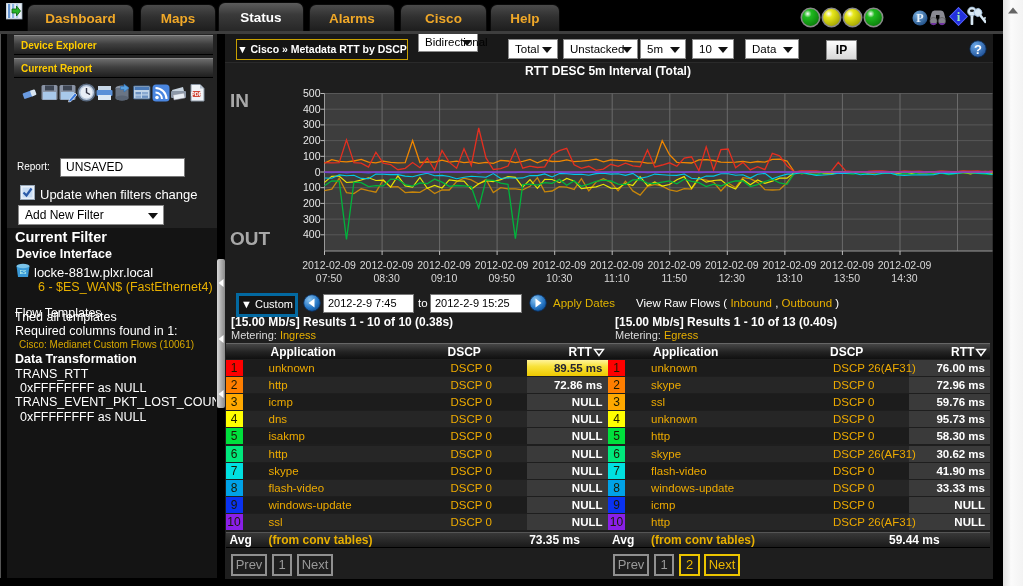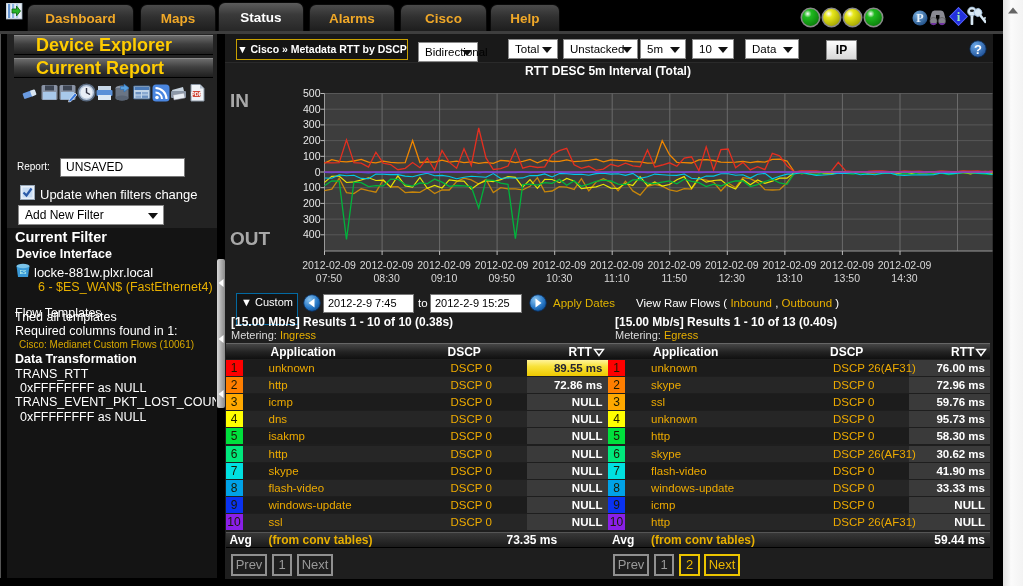--- a/index.html
+++ b/index.html
@@ -1,18 +1,18 @@
 <!DOCTYPE html>
 <html><head><meta charset="utf-8"><style>
 *{margin:0;padding:0;box-sizing:border-box}
 body{width:1023px;height:586px;background:#000;font-family:"Liberation Sans",sans-serif;overflow:hidden;position:relative}
 .abs{position:absolute}
 .tab{position:absolute;top:4px;height:28px;background:linear-gradient(#4a4a4a,#303030 45%,#1c1c1c);border-radius:7px 7px 0 0;color:#f0a828;font-weight:bold;font-size:13.5px;text-align:center;line-height:27px;border:1px solid #0a0a0a;border-bottom:none}
 .tab.on{top:2px;height:30px;background:linear-gradient(#5c5c5c,#3a3a3a 40%,#262626);color:#fff;line-height:29px}
-.shead{position:absolute;left:14px;width:199px;height:20px;background:linear-gradient(#6c6c6c,#3f3f3f 45%,#1f1f1f);border-top:1px solid #8a8a8a;border-bottom:1px solid #000;color:#fc0;font-weight:bold;font-size:18px;line-height:19px;padding-left:22px}
+.shead{position:absolute;left:14px;width:199px;height:20px;background:linear-gradient(#6c6c6c,#3f3f3f 45%,#1f1f1f);border-top:1px solid #8a8a8a;border-bottom:1px solid #000;color:#fc0;font-weight:bold;font-size:10px;line-height:19px;padding-left:7px}
 .sel{position:absolute;height:20px;background:#fff;border:1px solid #8a8a8a;color:#000;font-size:11.5px;line-height:18px;padding-left:6px}
 .sel:after{content:"";position:absolute;right:5px;top:7px;border-left:5px solid transparent;border-right:5px solid transparent;border-top:6px solid #111}
 .wt{color:#fff}
 .yl{color:#e8b000}
 .pbtn{position:absolute;top:554px;height:22px;border:2px solid #909090;color:#999;background:#1f1f1f;font-size:13px;text-align:center;line-height:18px}
 .pbtn.y{border-color:#ecc500;color:#ecb800}
 .rnum{position:absolute;width:17px;height:16px;color:#1a1a00;font-size:12px;line-height:16px;text-align:center}
 .rapp{position:absolute;font-size:11.5px;color:#edaa00;z-index:2;white-space:nowrap}
 .rrtt{position:absolute;width:81px;height:16px;background:#3a3a3a;color:#fff;font-weight:bold;font-size:11.5px;line-height:16px;text-align:right;padding-right:5px}
 </style></head><body>
@@ -201,41 +201,41 @@
   </svg>
 <svg class="abs" style="left:217px;top:334px" width="8" height="10">
     <path d="M6.5 1 L1.5 5 L6.5 9 Z" fill="#fff"></path>
   </svg>
 <svg class="abs" style="left:217px;top:389px" width="8" height="10">
     <path d="M6.5 1 L1.5 5 L6.5 9 Z" fill="#fff"></path>
   </svg>
 <div class="abs" style="left:225px;top:32px;width:768px;height:547px;background:#1e1e1e"></div>
 <div class="abs" style="left:225px;top:32px;width:768px;height:31px;background:#191919;border-bottom:1px solid #2a2a2a"></div>
 <div class="abs" style="left:236px;top:39px;width:172px;height:21px;background:#141414;border:1px solid #c8a000;color:#fff;font-size:10.5px;font-weight:bold;line-height:19px;text-align:center;white-space:nowrap;overflow:hidden">▼ Cisco » Metadata RTT by DSCP</div>
-<div class="sel" style="left:418px;top:42px;width:60px">Bidirectional</div>
+<div class="sel" style="left:418px;top:32px;width:60px">Bidirectional</div>
 <div class="sel" style="left:508px;top:39px;width:50px">Total</div>
 <div class="sel" style="left:563px;top:39px;width:75px">Unstacked</div>
 <div class="sel" style="left:640px;top:39px;width:46px">5m</div>
 <div class="sel" style="left:692px;top:39px;width:42px">10</div>
 <div class="sel" style="left:745px;top:39px;width:54px">Data</div>
 <div class="abs" style="left:826px;top:40px;width:31px;height:20px;background:linear-gradient(#fdfdfd,#d8d8d8);border:1px solid #888;color:#000;font-size:12px;font-weight:bold;text-align:center;line-height:18px">IP</div>
 <svg class="abs" style="left:969px;top:40px" width="18" height="18">
     <defs>
       <radialGradient id="hq" cx="35%" cy="30%" r="80%">
         <stop offset="0%" stop-color="#6aa8e8"></stop>
         <stop offset="100%" stop-color="#1a4a90"></stop>
       </radialGradient>
     </defs>
     <circle cx="9" cy="9" r="8.2" fill="url(#hq)" stroke="#0a2a50" stroke-width="0.8"></circle>
     <text x="9" y="13.5" text-anchor="middle" font-size="13" font-weight="bold" fill="#fff" font-family="Liberation Sans,sans-serif">?</text>
   </svg>
 <div class="abs wt" style="left:325px;top:64px;width:566px;text-align:center;font-size:12px;font-weight:bold">RTT DESC 5m Interval (Total)</div>
 <div class="abs" style="left:230px;top:90px;font-size:19px;font-weight:bold;color:#a8a8a8">IN</div>
 <div class="abs" style="left:230px;top:228px;font-size:19px;font-weight:bold;color:#a8a8a8">OUT</div>
-<div class="abs" style="left:236px;top:293px;width:62px;height:32px;background:#141414;border:1px solid #0369a1;color:#fff;font-size:11px;line-height:17px;text-align:center">▼ Custom</div>
+<div class="abs" style="left:236px;top:293px;width:62px;height:24px;background:#141414;border:3px solid #0369a1;color:#fff;font-size:11px;line-height:17px;text-align:center">▼ Custom</div>
 <svg class="abs" style="left:303px;top:294px" width="18" height="18">
     <defs>
       <radialGradient id="bc312" cx="35%" cy="30%" r="80%">
         <stop offset="0%" stop-color="#8ac4f0"></stop>
         <stop offset="60%" stop-color="#2a7ac8"></stop>
         <stop offset="100%" stop-color="#0a4a90"></stop>
       </radialGradient>
     </defs>
     <circle cx="9" cy="9" r="8.3" fill="url(#bc312)" stroke="#0a3060" stroke-width="0.8"></circle>
     <path d="M11.5 4.5 L5.5 9 L11.5 13.5 Z" fill="#fff"></path>
@@ -313,21 +313,21 @@
 <div class="rapp" style="left:450.5px;top:499.1px">DSCP 0</div>
 <div class="rrtt" style="left:526.5px;top:497.1px">NULL</div>
 <div class="abs" style="left:225.5px;top:514.3px;width:382px;height:16px;background:#262626"></div>
 <div class="rnum" style="left:225.5px;top:514.3px;background:#8a1fe8">10</div>
 <div class="rapp" style="left:268.5px;top:516.3px">ssl</div>
 <div class="rapp" style="left:450.5px;top:516.3px">DSCP 0</div>
 <div class="rrtt" style="left:526.5px;top:514.3px">NULL</div>
 <div class="abs" style="left:225.5px;top:531.5px;width:382px;height:16px;background:linear-gradient(#383838,#1a1a1a);border-top:1px solid #555;border-bottom:1px solid #000"></div>
 <div class="abs wt" style="left:229.5px;top:532.5px;font-size:12px;font-weight:bold">Avg</div>
 <div class="abs" style="left:268.5px;top:532.5px;font-size:12px;font-weight:bold;color:#e8b000">(from conv tables)</div>
-<div class="abs wt" style="left:506.5px;top:532.5px;width:96px;text-align:left;font-size:12px;font-weight:bold">73.35 ms</div>
+<div class="abs wt" style="left:506.5px;top:532.5px;width:96px;text-align:center;font-size:12px;font-weight:bold">73.35 ms</div>
 <div class="abs" style="left:608px;top:343px;width:382px;height:16px;background:linear-gradient(#464646,#222 55%,#101010);border-top:1px solid #666"></div>
 <div class="abs wt" style="left:653px;top:345px;font-size:12px;font-weight:bold">Application</div>
 <div class="abs wt" style="left:830px;top:345px;font-size:12px;font-weight:bold">DSCP</div>
 <div class="abs wt" style="left:951px;top:345px;font-size:12px;font-weight:bold">RTT</div>
 <svg class="abs" style="left:975px;top:348px" width="12" height="9">
     <path d="M1.5 1.5 L10.5 1.5 L6 7.5 Z" fill="none" stroke="#fff" stroke-width="1.4"></path>
   </svg>
 <div class="abs" style="left:608px;top:359.5px;width:382px;height:16px;background:#1c1c1c"></div>
 <div class="rnum" style="left:608px;top:359.5px;background:#ff0000">1</div>
 <div class="rapp" style="left:651px;top:361.5px">unknown</div>
@@ -374,21 +374,21 @@
 <div class="rapp" style="left:833px;top:499.1px">DSCP 0</div>
 <div class="rrtt" style="left:909px;top:497.1px">NULL</div>
 <div class="abs" style="left:608px;top:514.3px;width:382px;height:16px;background:#262626"></div>
 <div class="rnum" style="left:608px;top:514.3px;background:#8a1fe8">10</div>
 <div class="rapp" style="left:651px;top:516.3px">http</div>
 <div class="rapp" style="left:833px;top:516.3px">DSCP 26(AF31)</div>
 <div class="rrtt" style="left:909px;top:514.3px">NULL</div>
 <div class="abs" style="left:608px;top:531.5px;width:382px;height:16px;background:linear-gradient(#383838,#1a1a1a);border-top:1px solid #555;border-bottom:1px solid #000"></div>
 <div class="abs wt" style="left:612px;top:532.5px;font-size:12px;font-weight:bold">Avg</div>
 <div class="abs" style="left:651px;top:532.5px;font-size:12px;font-weight:bold;color:#e8b000">(from conv tables)</div>
-<div class="abs wt" style="left:889px;top:532.5px;width:96px;text-align:right;font-size:12px;font-weight:bold">59.44 ms</div>
+<div class="abs wt" style="left:889px;top:532.5px;width:96px;font-size:12px;font-weight:bold">59.44 ms</div>
 <div class="pbtn" style="left:231px;width:36px">Prev</div>
 <div class="pbtn" style="left:272px;width:20px">1</div>
 <div class="pbtn" style="left:297px;width:36px">Next</div>
 <div class="pbtn" style="left:613px;width:36px">Prev</div>
 <div class="pbtn" style="left:654px;width:20px">1</div>
 <div class="pbtn y" style="left:679px;width:21px">2</div>
 <div class="pbtn y" style="left:704px;width:36px">Next</div>
 <svg width="700" height="206" style="position:absolute;left:296px;top:86px">
     <rect x="28.5" y="7.5" width="668.0" height="157.5" fill="#3d3d3d"></rect>
     <line x1="28.5" y1="7.5" x2="696.5" y2="7.5" stroke="#585858" stroke-width="1"></line>

